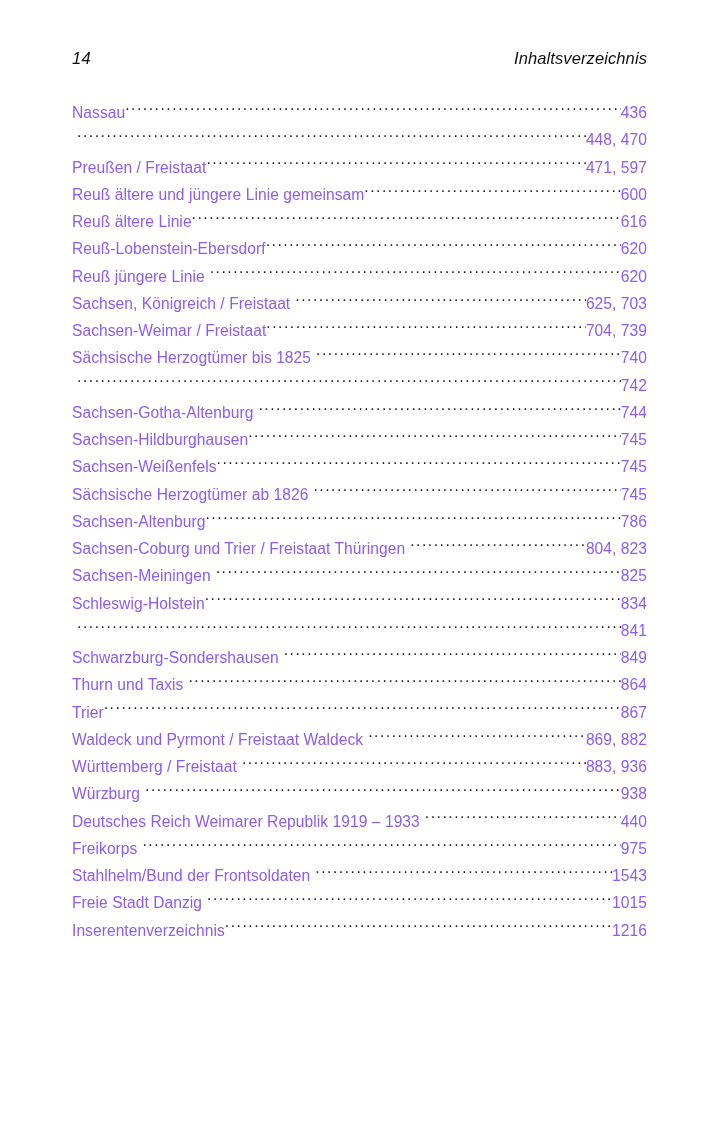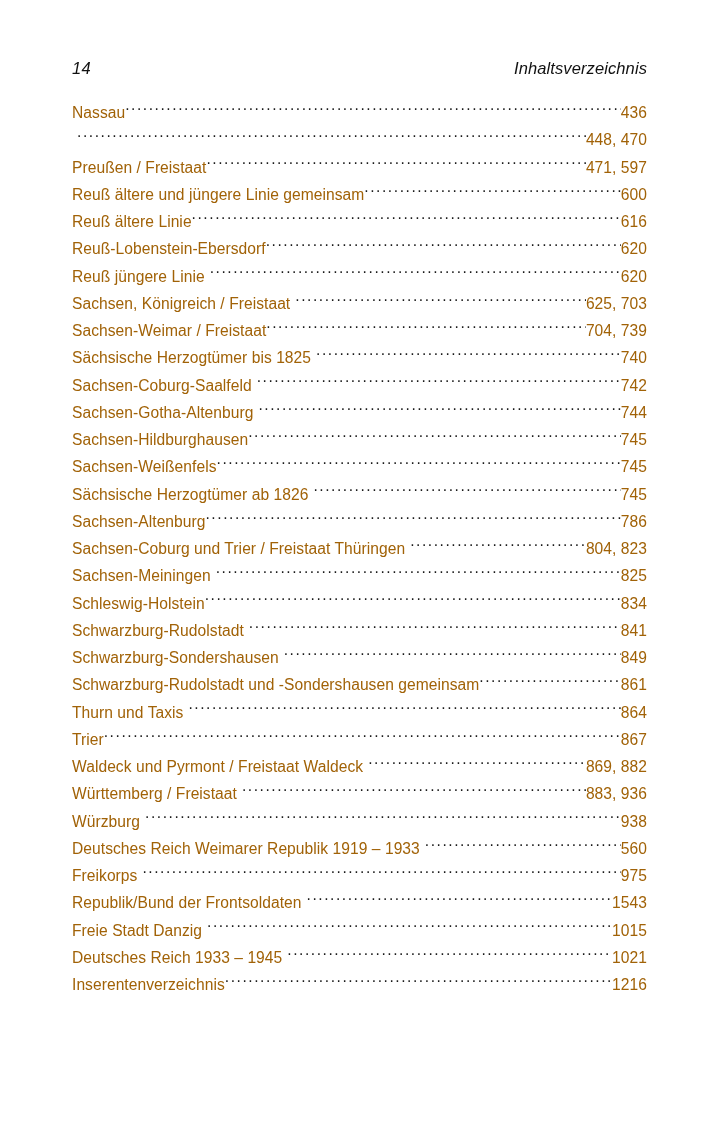--- a/index.html
+++ b/index.html
@@ -18,21 +18,21 @@
     font-family: "Liberation Sans", sans-serif;
     color: #1a1a1a;
     -webkit-font-smoothing: antialiased;
   }
 
   
   .running-head {
     position: absolute;
     left: 72px;
     right: 73px;
-    top: 56px;
+    top: 46px;
     height: 24px;
     display: flex;
     align-items: baseline;
     justify-content: space-between;
     font-style: italic;
     font-size: 16.5px;
     line-height: 24px;
     color: #111111;
   }
 
@@ -52,21 +52,21 @@
     top: 99px;
   }
 
   .toc-entry {
     display: flex;
     align-items: baseline;
     width: 100%;
     font-size: 15.6px;
     line-height: 27.25px;
     height: 27.25px;
-    color: #a16207;
+    color: #8b5cf6;
     white-space: nowrap;
     overflow: hidden;
   }
 
   .toc-entry .entry-title {
     flex: 0 0 auto;
     letter-spacing: 0.05px;
   }
 
   
@@ -154,21 +154,20 @@
         <span class="entry-title">Sachsen-Weimar / Freistaat</span>
         <span class="leader"></span>
         <span class="entry-page">704, 739</span>
       </div>
       <div class="toc-entry gap-before">
         <span class="entry-title">Sächsische Herzogtümer bis 1825</span>
         <span class="leader"></span>
         <span class="entry-page">740</span>
       </div>
       <div class="toc-entry gap-before">
-        <span class="entry-title">Sachsen-Coburg-Saalfeld</span>
         <span class="leader"></span>
         <span class="entry-page">742</span>
       </div>
       <div class="toc-entry gap-before">
         <span class="entry-title">Sachsen-Gotha-Altenburg</span>
         <span class="leader"></span>
         <span class="entry-page">744</span>
       </div>
       <div class="toc-entry">
         <span class="entry-title">Sachsen-Hildburghausen</span>
@@ -199,34 +198,28 @@
         <span class="entry-title">Sachsen-Meiningen</span>
         <span class="leader"></span>
         <span class="entry-page">825</span>
       </div>
       <div class="toc-entry">
         <span class="entry-title">Schleswig-Holstein</span>
         <span class="leader"></span>
         <span class="entry-page">834</span>
       </div>
       <div class="toc-entry gap-before">
-        <span class="entry-title">Schwarzburg-Rudolstadt</span>
         <span class="leader"></span>
         <span class="entry-page">841</span>
       </div>
       <div class="toc-entry gap-before">
         <span class="entry-title">Schwarzburg-Sondershausen</span>
         <span class="leader"></span>
         <span class="entry-page">849</span>
       </div>
-      <div class="toc-entry">
-        <span class="entry-title">Schwarzburg-Rudolstadt und -Sondershausen gemeinsam</span>
-        <span class="leader"></span>
-        <span class="entry-page">861</span>
-      </div>
       <div class="toc-entry gap-before">
         <span class="entry-title">Thurn und Taxis</span>
         <span class="leader"></span>
         <span class="entry-page">864</span>
       </div>
       <div class="toc-entry">
         <span class="entry-title">Trier</span>
         <span class="leader"></span>
         <span class="entry-page">867</span>
       </div>
@@ -241,42 +234,37 @@
         <span class="entry-page">883, 936</span>
       </div>
       <div class="toc-entry gap-before">
         <span class="entry-title">Würzburg</span>
         <span class="leader"></span>
         <span class="entry-page">938</span>
       </div>
       <div class="toc-entry gap-before">
         <span class="entry-title">Deutsches Reich Weimarer Republik 1919 – 1933</span>
         <span class="leader"></span>
-        <span class="entry-page">560</span>
+        <span class="entry-page">440</span>
       </div>
       <div class="toc-entry gap-before">
         <span class="entry-title">Freikorps</span>
         <span class="leader"></span>
         <span class="entry-page">975</span>
       </div>
       <div class="toc-entry gap-before">
-        <span class="entry-title">Republik/Bund der Frontsoldaten</span>
+        <span class="entry-title">Stahlhelm/Bund der Frontsoldaten</span>
         <span class="leader"></span>
         <span class="entry-page">1543</span>
       </div>
       <div class="toc-entry gap-before">
         <span class="entry-title">Freie Stadt Danzig</span>
         <span class="leader"></span>
         <span class="entry-page">1015</span>
       </div>
-      <div class="toc-entry gap-before">
-        <span class="entry-title">Deutsches Reich 1933 – 1945</span>
-        <span class="leader"></span>
-        <span class="entry-page">1021</span>
-      </div>
       <div class="toc-entry">
         <span class="entry-title">Inserentenverzeichnis</span>
         <span class="leader"></span>
         <span class="entry-page">1216</span>
       </div>
     </div>
 
 </div>
 
 </body></html>

